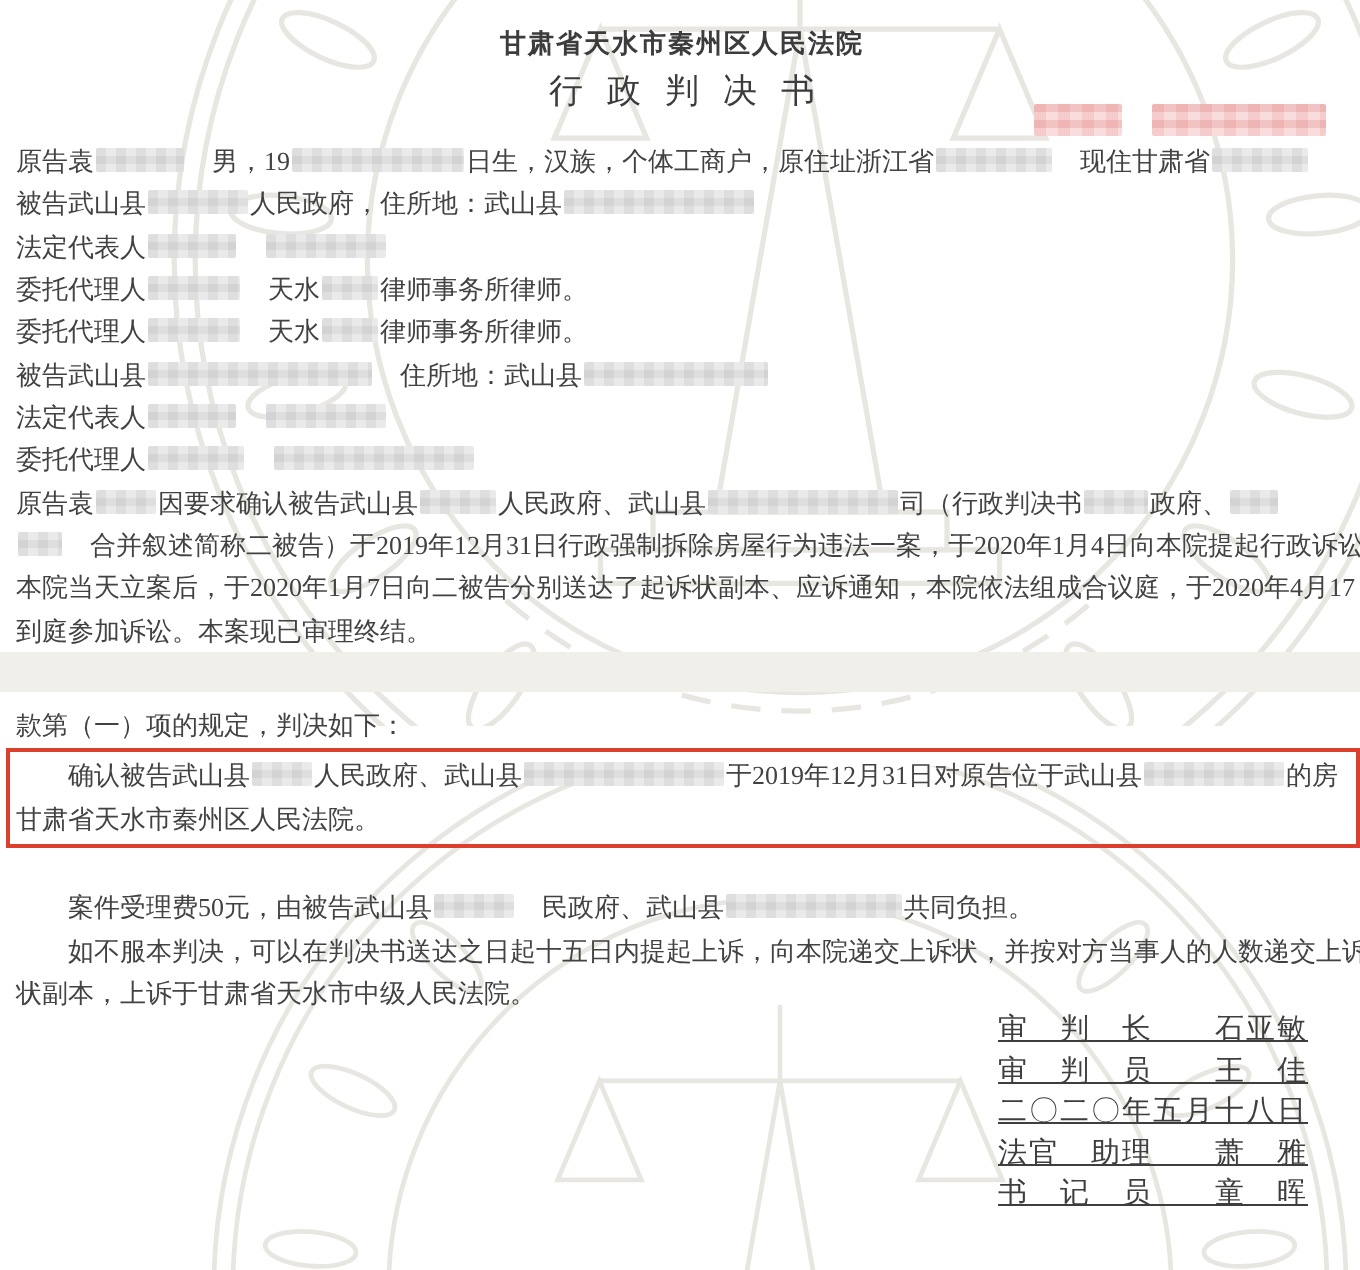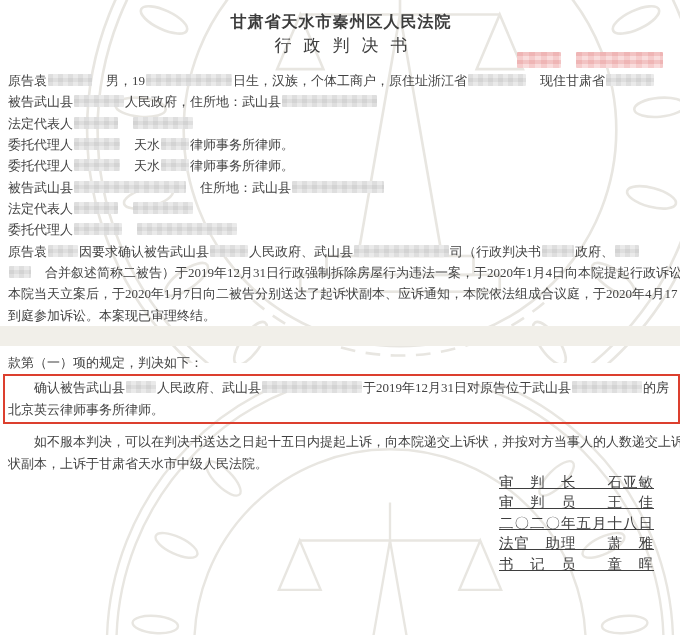--- a/index.html
+++ b/index.html
@@ -4,40 +4,40 @@
 <style>
   html,body{margin:0;padding:0;background:#fff;}
   .page{
     position:relative;width:680px;height:635px;background:#fff;overflow:hidden;
     font-family:"Liberation Serif","DejaVu Serif",serif;color:#424242;
   }
   .wm{position:absolute;left:0;pointer-events:none;}
   .wm-top{top:0;height:363px;width:680px;overflow:hidden;}
   .wm-bottom{top:383px;height:252px;width:680px;overflow:hidden;}
   .content{position:absolute;inset:0;padding:6px 6px 0 8px;box-sizing:border-box;}
-  h1.court{margin:4px 0 0;text-align:center;font-size:16px;font-weight:bold;letter-spacing:1px;color:#3c3c3c;line-height:23px;}
+  h1.court{margin:4px 0 0;text-align:center;font-size:13px;font-weight:bold;letter-spacing:1px;color:#3c3c3c;line-height:23px;}
   h2.doctype{margin:3px 0 0;text-align:center;font-size:17px;font-weight:normal;letter-spacing:12px;padding-left:12px;color:#3c3c3c;line-height:20px;}
   .line{height:21.35px;line-height:21.35px;white-space:nowrap;font-size:13px;}
   .line.indent{padding-left:26px;}
   .line.case{text-align:right;padding-right:10px;height:20px;margin-top:-6px;}
   .line.case .mosaic{height:16px;vertical-align:-3px;}
   .mosaic{
     display:inline-block;height:12px;vertical-align:-1px;margin:0 1px;border-radius:1px;
     background-image:
       repeating-linear-gradient(90deg, rgba(0,0,0,0.05) 0 5px, rgba(255,255,255,0) 5px 10px),
       repeating-linear-gradient(0deg, #eaeaea 0 4px, #dedede 4px 8px);
   }
   .mosaic.pink{
     background-image:
       repeating-linear-gradient(90deg, rgba(215,80,80,0.12) 0 6px, rgba(255,255,255,0) 6px 12px),
       repeating-linear-gradient(0deg, #f9dcdc 0 4px, #f2c3c3 4px 8px);
   }
   .boxed{width:fit-content;padding-right:10px;outline:2px solid #dc3f2e;outline-offset:1px;}
   .divider{height:20px;background:#f1efe9;margin:0 -6px 6px -8px;}
-  .redgroup{border:2px solid #dc3f2e;margin:1px -6px 7px -5px;padding:1px 2px 2px 3px;}
+  .redgroup{border:2px solid #dc3f2e;margin:1px -6px 19px -5px;padding:1px 2px 2px 3px;}
   .sig-block{margin-top:-2px;text-align:right;padding-right:20px;}
   .sig-line{height:20.5px;line-height:20.5px;font-size:14.5px;letter-spacing:1px;color:#3e3e3e;text-decoration:underline;}
 </style>
 </head>
 <body>
 
 <div class="page">
 
   <svg width="0" height="0" style="position:absolute" aria-hidden="true">
     <defs>
@@ -94,22 +94,23 @@
         <div class="line"><span>法定代表人</span><span class="mosaic" style="width: 44px;"></span><span>　</span><span class="mosaic" style="width: 60px;"></span></div>
         <div class="line"><span>委托代理人</span><span class="mosaic" style="width: 48px;"></span><span>　</span><span class="mosaic" style="width: 100px;"></span></div>
         <div class="line"><span>原告袁</span><span class="mosaic" style="width: 30px;"></span><span>因要求确认被告武山县</span><span class="mosaic" style="width: 38px;"></span><span>人民政府、武山县</span><span class="mosaic" style="width: 95px;"></span><span>司（行政判决书</span><span class="mosaic" style="width: 32px;"></span><span>政府、</span><span class="mosaic" style="width: 24px;"></span></div>
         <div class="line"><span class="mosaic" style="width: 22px;"></span><span>　合并叙述简称二被告）于2019年12月31日行政强制拆除房屋行为违法一案，于2020年1月4日向本院提起行政诉讼，</span></div>
         <div class="line"><span>本院当天立案后，于2020年1月7日向二被告分别送达了起诉状副本、应诉通知，本院依法组成合议庭，于2020年4月17</span></div>
         <div class="line"><span>到庭参加诉讼。本案现已审理终结。</span></div>
         <div class="divider"></div>
         <div class="line"><span>款第（一）项的规定，判决如下：</span></div>
         <div class="redgroup">
           <div class="line indent"><span>确认被告武山县</span><span class="mosaic" style="width: 30px;"></span><span>人民政府、武山县</span><span class="mosaic" style="width: 100px;"></span><span>于2019年12月31日对原告位于武山县</span><span class="mosaic" style="width: 70px;"></span><span>的房</span></div>
-          <div class="line"><span>北京英云律师事务所律师。</span></div>
+          <div class="line"><span>甘肃省天水市秦州区人民法院。</span></div>
         </div>
+        <div class="line indent"><span>案件受理费50元，由被告武山县</span><span class="mosaic" style="width: 40px;"></span><span>　民政府、武山县</span><span class="mosaic" style="width: 88px;"></span><span>共同负担。</span></div>
         <div class="line indent"><span>如不服本判决，可以在判决书送达之日起十五日内提起上诉，向本院递交上诉状，并按对方当事人的人数递交上诉</span></div>
         <div class="line"><span>状副本，上诉于甘肃省天水市中级人民法院。</span></div>
       </div>
     <div id="signatures" class="sig-block">
         <div class="sig-line">审　判　长　　石亚敏</div>
         <div class="sig-line">审　判　员　　王　佳</div>
         <div class="sig-line">二〇二〇年五月十八日</div>
         <div class="sig-line">法官　助理　　萧　雅</div>
         <div class="sig-line">书　记　员　　童　晖</div>
       </div>

